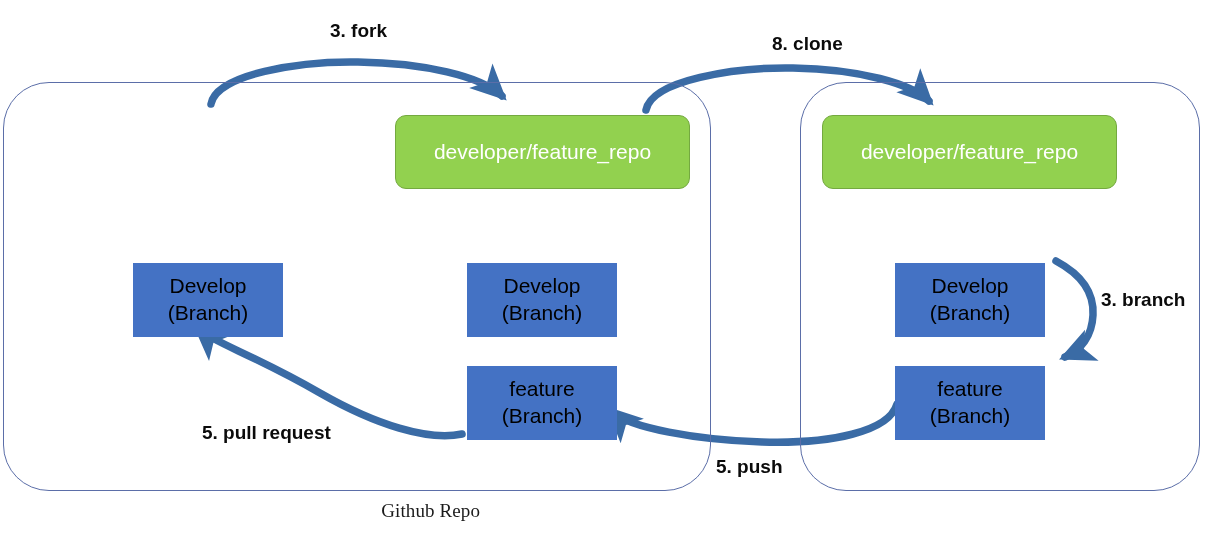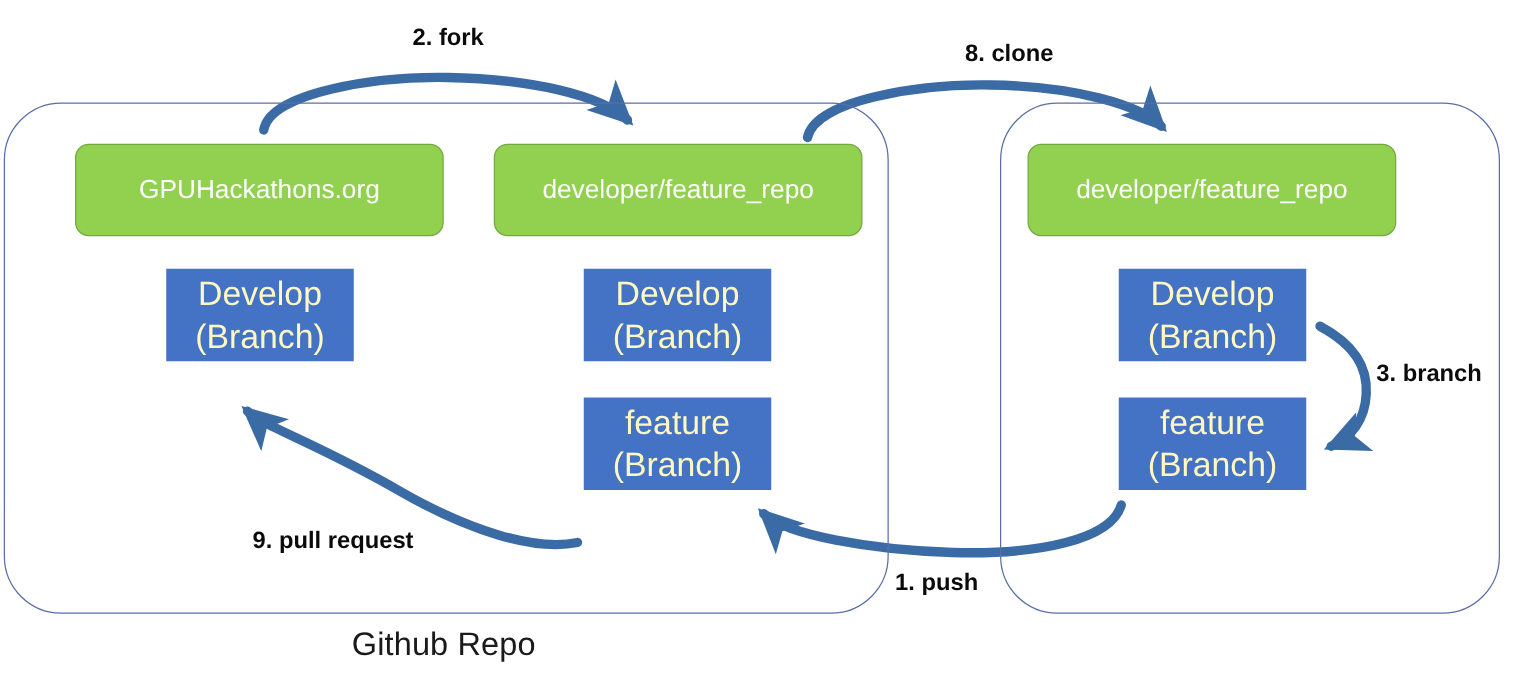--- a/index.html
+++ b/index.html
@@ -32,25 +32,26 @@
     border-radius: 46px;
     background: transparent;
     box-sizing: border-box;
   }
   #github-repo-container { left: 3px;   top: 82px; width: 708px; height: 409px; }
   #local-repo-container  { left: 800px; top: 82px; width: 400px; height: 409px; }
 
   
   .repo-caption {
     position: absolute;
-    font-size: 26px;
+    font-size: 19px;
     color: #1a1a1a;
-    text-align: center;
+    text-align: right;
     white-space: nowrap;
     letter-spacing: .1px;
+    font-family: Liberation Serif, serif;
   }
   #github-repo-caption { left: 230px; top: 500px; width: 250px; }
   #local-repo-caption  { left: 880px; top: 500px; width: 250px; }
 
   
   .repo-node {
     position: absolute;
     background: #92D14F;
     border: 1.2px solid #74a940;
     border-radius: 11px;
@@ -63,29 +64,30 @@
     white-space: nowrap;
   }
   #node-gpuhackathons        { left: 60px;  top: 115px; width: 295px; height: 74px; }
   #node-github-feature-repo  { left: 395px; top: 115px; width: 295px; height: 74px; }
   #node-local-feature-repo   { left: 822px; top: 115px; width: 295px; height: 74px; }
 
   
   .branch-node {
     position: absolute;
     background: #4472C4;
-    color: #fef9c3;
-    font-size: 27px;
+    color: #000000;
+    font-size: 21px;
     line-height: 1.27;
     text-align: center;
     display: flex;
     flex-direction: column;
     align-items: center;
     justify-content: center;
     box-sizing: border-box;
+    margin-top: 48px;
   }
   .branch-node .ln { display: block; }
   #branch-github-develop      { left: 133px; top: 215px; width: 150px; height: 74px; }
   #branch-fork-develop        { left: 467px; top: 215px; width: 150px; height: 74px; }
   #branch-fork-feature        { left: 467px; top: 318px; width: 150px; height: 74px; }
   #branch-local-develop       { left: 895px; top: 215px; width: 150px; height: 74px; }
   #branch-local-feature       { left: 895px; top: 318px; width: 150px; height: 74px; }
 
   
   .step-label {
@@ -130,23 +132,20 @@
     </g>
 
     <g>
       <path d="M462,434 C 428,441 376,425 320,393 C 256,356 213,342 198,329" fill="none" stroke="#3A6BA5" stroke-width="7.5" stroke-linecap="round" marker-end="url(#ah)"></path>
     </g>
   </svg>
 
   <div class="repo-container" id="github-repo-container"></div>
   <div class="repo-container" id="local-repo-container"></div>
 
-  <div class="repo-node" id="node-gpuhackathons">
-    <span>GPUHackathons.org</span>
-  </div>
 
   <div class="repo-node" id="node-github-feature-repo">
     <span>developer/feature_repo</span>
   </div>
 
   <div class="repo-node" id="node-local-feature-repo">
     <span>developer/feature_repo</span>
   </div>
 
   <div class="branch-node" id="branch-github-develop">
@@ -167,21 +166,21 @@
   <div class="branch-node" id="branch-local-develop">
     <span class="ln">Develop</span>
     <span class="ln">(Branch)</span>
   </div>
 
   <div class="branch-node" id="branch-local-feature">
     <span class="ln">feature</span>
     <span class="ln">(Branch)</span>
   </div>
 
-  <div class="step-label" id="label-fork">2. fork</div>
+  <div class="step-label" id="label-fork">3. fork</div>
   <div class="step-label" id="label-clone">8. clone</div>
   <div class="step-label" id="label-branch">3. branch</div>
-  <div class="step-label" id="label-push">1. push</div>
-  <div class="step-label" id="label-pull-request">9. pull request</div>
+  <div class="step-label" id="label-push">5. push</div>
+  <div class="step-label" id="label-pull-request">5. pull request</div>
 
   <div class="repo-caption" id="github-repo-caption">Github Repo</div>
 
 </div>
 
 </body></html>

